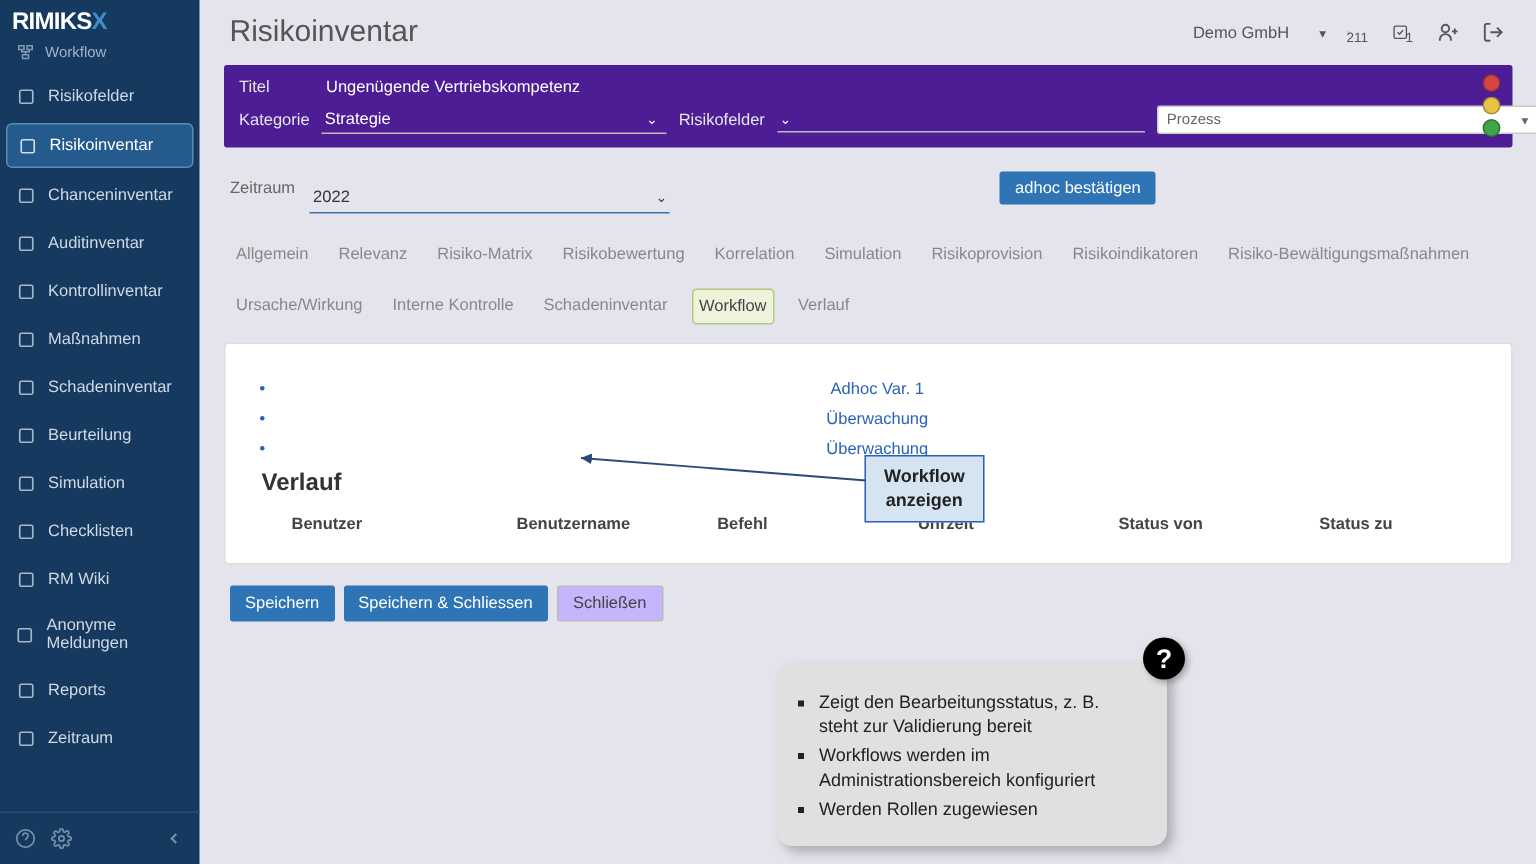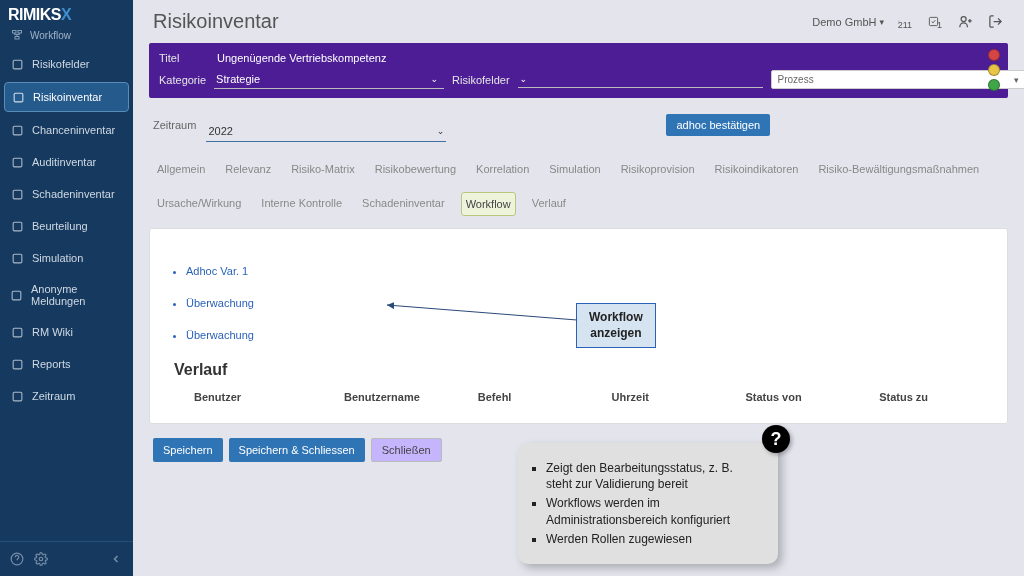--- a/index.html
+++ b/index.html
@@ -19,21 +19,21 @@
   .nav-icon { width: 14px; height:14px; display:inline-flex; align-items:center; justify-content:center; opacity:0.8; }
   .sidebar-footer { display:flex; align-items:center; gap:10px; padding:10px; border-top:1px solid #254f77; }
   .sidebar-footer .nav-icon { opacity:0.7; cursor:pointer; }
   .collapse-caret { margin-left:auto; cursor:pointer; }
   
   
   .main { flex:1; display:flex; flex-direction:column; overflow:hidden; }
   .topbar { display:flex; align-items:center; padding: 10px 20px 4px 20px; }
   .page-title { font-size: 20px; color:#555; font-weight:400; }
   .topbar-right { margin-left:auto; display:flex; align-items:center; gap:14px; color:#555; }
-  .company-select { font-size:11px; cursor:pointer; display:flex; align-items:center; gap:3px; }
+  .company-select { font-size:11px; cursor:pointer; display:flex; align-items:center; gap:20px; }
   .tb-icon { width:16px; height:16px; display:inline-flex; align-items:center; cursor:pointer; position:relative; }
   .tb-sub { font-size:9px; position:relative; top:3px; left:-2px; }
   
   .content { padding: 6px 16px 16px; overflow:auto; flex:1; position:relative; }
   
   .gray-panel { background:#4c1d95; color:#fff; padding:6px 10px; border-radius:2px; position:relative; }
   .gp-row { display:flex; align-items:center; gap:8px; padding:3px 0; }
   .gp-label { font-size:11px; width:50px; color:#e6e6e6; }
   .gp-value { font-size:11px; color:#fff; }
   .gp-select { flex:0 0 230px; border-bottom:1px solid #bbb; padding:3px 6px 3px 2px; font-size:11px; display:flex; justify-content:space-between; align-items:center; cursor:pointer; }
@@ -51,21 +51,21 @@
   .action-btns { margin-left:210px; display:flex; flex-direction:row; gap:4px; align-items:flex-start; }
   .btn { background:#2f75b5; color:#fff; border:none; border-radius:2px; padding:5px 10px; font-size:11px; cursor:pointer; }
   .btn-outline { background:#c4b5fd; color:#444; border:1px solid #bbb; }
   
   .tabs { display:flex; flex-wrap:wrap; gap:12px; padding:10px 4px 6px; border-bottom:0; }
   .tab { font-size:11px; color:#888; padding:5px 4px; cursor:pointer; }
   .tab.active { color:#444; border:1px solid #b7c77e; background:#eef3db; border-radius:3px; }
   
   .card { background:#fff; border:1px solid #ddd; border-radius:3px; padding:16px 24px; margin-top:6px; }
   .link-list { padding-left:12px; margin-bottom:6px; }
-  .link-list li { font-size:11px; color:#2a62b8; list-style:disc; margin:20px 0; cursor:pointer; }
+  .link-list li { font-size:11px; color:#2a62b8; list-style:disc; margin:8px 0; cursor:pointer;text-align:center; }
   .verlauf-h { font-size:16px; font-weight:700; color:#333; margin:4px 0 8px; }
   .tbl-head { display:flex; gap:10px; padding:4px 0; font-size:11px; font-weight:700; color:#444; }
   .th { flex:1;margin-left:20px; }
   .th:first-child{ flex:0 0 120px; }
   
   .footer-btns { display:flex; gap:6px; padding:14px 4px 0; }
   
   .callout { position:absolute; left:443px; top:266px; background:#d6e4f2; border:1px solid #2a62b8; padding:6px 12px; font-size:12px; font-weight:700; color:#222; text-align:center; line-height:1.3; }
   .arrow-svg { position:absolute; left:252px; top:265px; pointer-events:none; }
   
@@ -128,20 +128,36 @@
             </svg>
           </span>
           <span>Auditinventar</span>
         </div>
         <div class="nav-item">
           <span class="nav-icon">
             <svg width="13" height="13" viewBox="0 0 24 24" fill="none" stroke="currentColor" stroke-width="2">
               <rect x="4" y="4" width="16" height="16" rx="2"></rect>
             </svg>
           </span>
+          <span>Kontrollinventar</span>
+        </div>
+        <div class="nav-item">
+          <span class="nav-icon">
+            <svg width="13" height="13" viewBox="0 0 24 24" fill="none" stroke="currentColor" stroke-width="2">
+              <rect x="4" y="4" width="16" height="16" rx="2"></rect>
+            </svg>
+          </span>
+          <span>Maßnahmen</span>
+        </div>
+        <div class="nav-item">
+          <span class="nav-icon">
+            <svg width="13" height="13" viewBox="0 0 24 24" fill="none" stroke="currentColor" stroke-width="2">
+              <rect x="4" y="4" width="16" height="16" rx="2"></rect>
+            </svg>
+          </span>
           <span>Schadeninventar</span>
         </div>
         <div class="nav-item">
           <span class="nav-icon">
             <svg width="13" height="13" viewBox="0 0 24 24" fill="none" stroke="currentColor" stroke-width="2">
               <rect x="4" y="4" width="16" height="16" rx="2"></rect>
             </svg>
           </span>
           <span>Beurteilung</span>
         </div>
@@ -152,29 +168,37 @@
             </svg>
           </span>
           <span>Simulation</span>
         </div>
         <div class="nav-item">
           <span class="nav-icon">
             <svg width="13" height="13" viewBox="0 0 24 24" fill="none" stroke="currentColor" stroke-width="2">
               <rect x="4" y="4" width="16" height="16" rx="2"></rect>
             </svg>
           </span>
+          <span>Checklisten</span>
+        </div>
+        <div class="nav-item">
+          <span class="nav-icon">
+            <svg width="13" height="13" viewBox="0 0 24 24" fill="none" stroke="currentColor" stroke-width="2">
+              <rect x="4" y="4" width="16" height="16" rx="2"></rect>
+            </svg>
+          </span>
+          <span>RM Wiki</span>
+        </div>
+        <div class="nav-item">
+          <span class="nav-icon">
+            <svg width="13" height="13" viewBox="0 0 24 24" fill="none" stroke="currentColor" stroke-width="2">
+              <rect x="4" y="4" width="16" height="16" rx="2"></rect>
+            </svg>
+          </span>
           <span>Anonyme Meldungen</span>
-        </div>
-        <div class="nav-item">
-          <span class="nav-icon">
-            <svg width="13" height="13" viewBox="0 0 24 24" fill="none" stroke="currentColor" stroke-width="2">
-              <rect x="4" y="4" width="16" height="16" rx="2"></rect>
-            </svg>
-          </span>
-          <span>RM Wiki</span>
         </div>
         <div class="nav-item">
           <span class="nav-icon">
             <svg width="13" height="13" viewBox="0 0 24 24" fill="none" stroke="currentColor" stroke-width="2">
               <rect x="4" y="4" width="16" height="16" rx="2"></rect>
             </svg>
           </span>
           <span>Reports</span>
         </div>
         <div class="nav-item">

